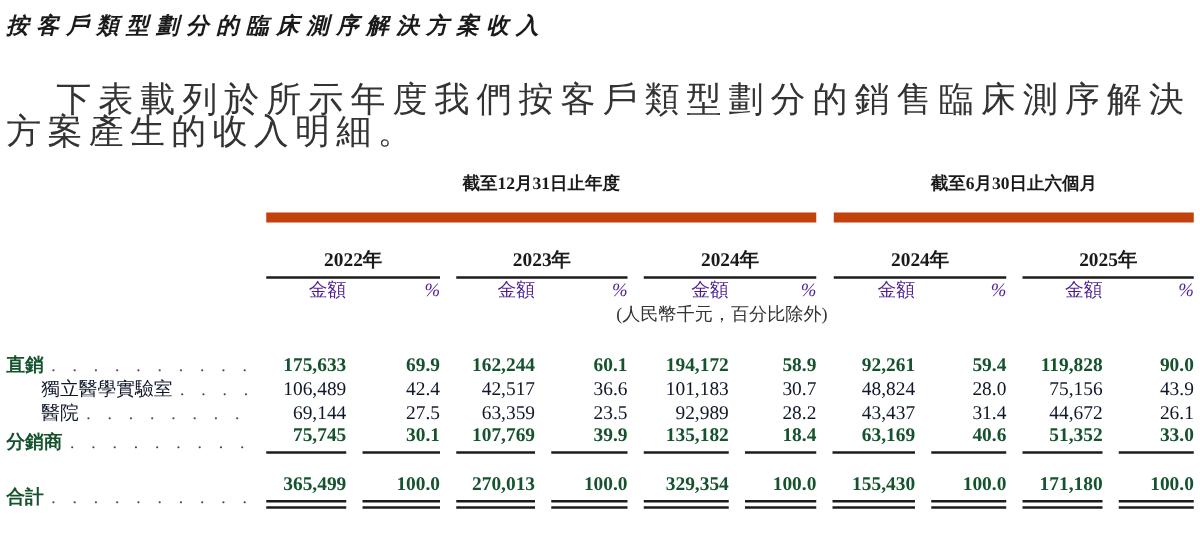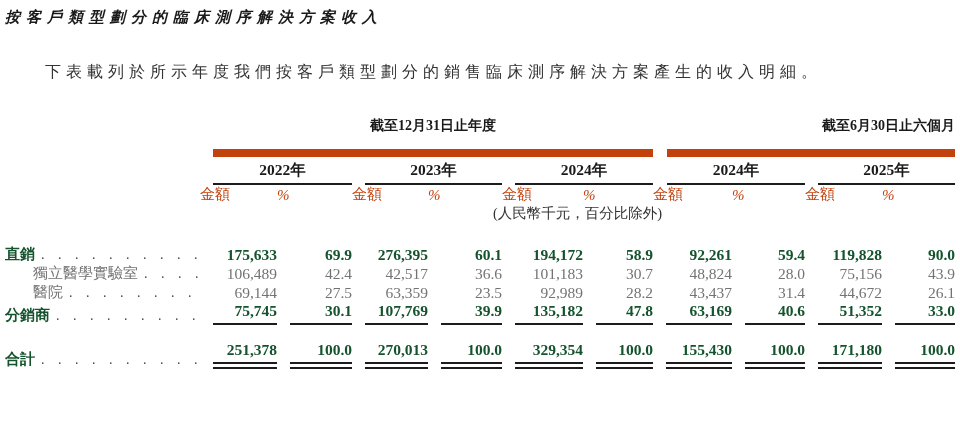--- a/index.html
+++ b/index.html
@@ -4,66 +4,66 @@
 <style>
   html,body{margin:0;padding:0;background:#ffffff;}
   body{
     width:960px;height:431px;overflow:hidden;
     font-family:"Liberation Serif","DejaVu Serif",serif;
     color:#1c1c1c;
   }
   .page{padding:8px 8px 0 5px;}
 
   .title{
-    font-size:15px;font-weight:bold;font-style:italic;
+    font-size:18px;font-weight:bold;font-style:italic;
     letter-spacing:6px;color:#1a1a1a;margin:0;white-space:nowrap;
   }
   .intro{
-    margin:20px 0 0 0;
-    font-size:16px;letter-spacing:5px;line-height:50px;
+    margin:36px 0 0 0;
+    font-size:28px;letter-spacing:5px;line-height:25px;
     text-indent:40px;text-align:justify;color:#333333;
   }
 
   table.rev{
     border-collapse:collapse;table-layout:fixed;
     width:950px;margin-top:20px;
   }
   table.rev th,table.rev td{padding:0;font-weight:normal;vertical-align:bottom;}
 
   
   .ghdr div{
     font-weight:bold;font-size:14px;text-align:center;color:#1a1a1a;
     border-bottom:8px solid #c2410c;padding-bottom:14px;margin-left:13px;
     white-space:nowrap;
   }
-  .ghdr div.g2{margin-left:14px;text-align:right;}
+  .ghdr div.g2{margin-left:14px;}
 
   .yhdr div{
     font-weight:bold;font-size:15.5px;text-align:center;color:#1a1a1a;
-    border-bottom:2px solid #1c1c1c;padding-bottom:2px;padding-top:3px;margin-left:13px;
+    border-bottom:2px solid #1c1c1c;padding-bottom:2px;padding-top:20px;margin-left:13px;
   }
   .yhdr td.c7 div,.ghdr td.c7 div{margin-left:14px;}
 
-  .shdr th{font-size:15px;text-align:left;padding-top:5px;color:#c2410c;}
+  .shdr th{font-size:15px;text-align:right;padding-top:5px;color:#4c1d95;}
   .shdr th.pct{font-style:italic;}
 
   .note td{
     text-align:center;font-size:14.5px;
     color:#333333;padding-top:5px;
   }
   .sp td{height:22px;}
   .gap td{height:16px;}
 
   .drow td{padding-top:4px;font-size:15.5px;}
   .drow td.num{text-align:right;font-family:Liberation Serif, serif;}
   .drow td.lbl{
     font-size:15px;white-space:nowrap;overflow:hidden;color:#333333;
   }
   .drow.boldrow td.num,.drow.boldrow .lab{font-weight:bold;color:#14532d;}
-  .drow.subrow td.num,.drow.subrow .lab{color:#737373;}
+  .drow.subrow td.num,.drow.subrow .lab{color:#0f172a;}
   .drow.subrow .lab{padding-left:28px;}
   .leaders{letter-spacing:5px;padding-left:6px;font-weight:normal;color:#474747;font-size:14px;}
 
   .sgl{border-top:2px solid #1c1c1c;margin-left:13px;margin-top:3px;height:0;}
   .dbl{height:3px;border-top:2px solid #1c1c1c;border-bottom:2px solid #1c1c1c;margin-left:13px;margin-top:3px;}
 </style>
 </head>
 <body>
 
 <div class="page">
@@ -137,21 +137,21 @@
     </tr>
 
     <tr class="sp">
           <td colspan="11"></td>
         </tr>
 
     <tr class="drow boldrow">
       <td class="lbl"><span class="lab">直銷</span><span class="leaders">. . . . . . . . . . . . .</span></td>
       <td class="num">175,633</td>
       <td class="num">69.9</td>
-      <td class="num">276,395</td>
+      <td class="num">162,244</td>
       <td class="num">60.1</td>
       <td class="num">194,172</td>
       <td class="num">58.9</td>
       <td class="num">92,261</td>
       <td class="num">59.4</td>
       <td class="num">119,828</td>
       <td class="num">90.0</td>
     </tr>
 
     <tr class="drow subrow">
@@ -182,34 +182,34 @@
       <td class="num">26.1</td>
     </tr>
 
     <tr class="drow boldrow">
       <td class="lbl"><span class="lab">分銷商</span><span class="leaders">. . . . . . . . . . .</span></td>
       <td class="num"><span>75,745</span><div class="sgl"></div></td>
       <td class="num"><span>30.1</span><div class="sgl"></div></td>
       <td class="num"><span>107,769</span><div class="sgl"></div></td>
       <td class="num"><span>39.9</span><div class="sgl"></div></td>
       <td class="num"><span>135,182</span><div class="sgl"></div></td>
-      <td class="num"><span>47.8</span><div class="sgl"></div></td>
+      <td class="num"><span>18.4</span><div class="sgl"></div></td>
       <td class="num"><span>63,169</span><div class="sgl"></div></td>
       <td class="num"><span>40.6</span><div class="sgl"></div></td>
       <td class="num"><span>51,352</span><div class="sgl"></div></td>
       <td class="num"><span>33.0</span><div class="sgl"></div></td>
     </tr>
 
     <tr class="gap">
           <td colspan="11"></td>
         </tr>
 
     <tr class="drow boldrow">
       <td class="lbl"><span class="lab">合計</span><span class="leaders">. . . . . . . . . . . . .</span></td>
-      <td class="num"><span>251,378</span><div class="dbl"></div></td>
+      <td class="num"><span>365,499</span><div class="dbl"></div></td>
       <td class="num"><span>100.0</span><div class="dbl"></div></td>
       <td class="num"><span>270,013</span><div class="dbl"></div></td>
       <td class="num"><span>100.0</span><div class="dbl"></div></td>
       <td class="num"><span>329,354</span><div class="dbl"></div></td>
       <td class="num"><span>100.0</span><div class="dbl"></div></td>
       <td class="num"><span>155,430</span><div class="dbl"></div></td>
       <td class="num"><span>100.0</span><div class="dbl"></div></td>
       <td class="num"><span>171,180</span><div class="dbl"></div></td>
       <td class="num"><span>100.0</span><div class="dbl"></div></td>
     </tr>

